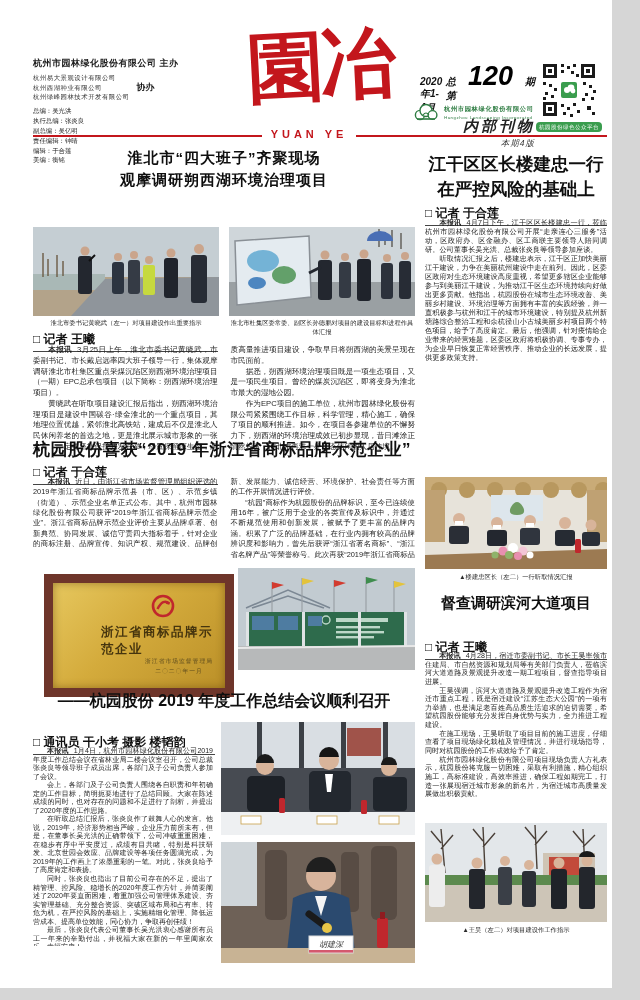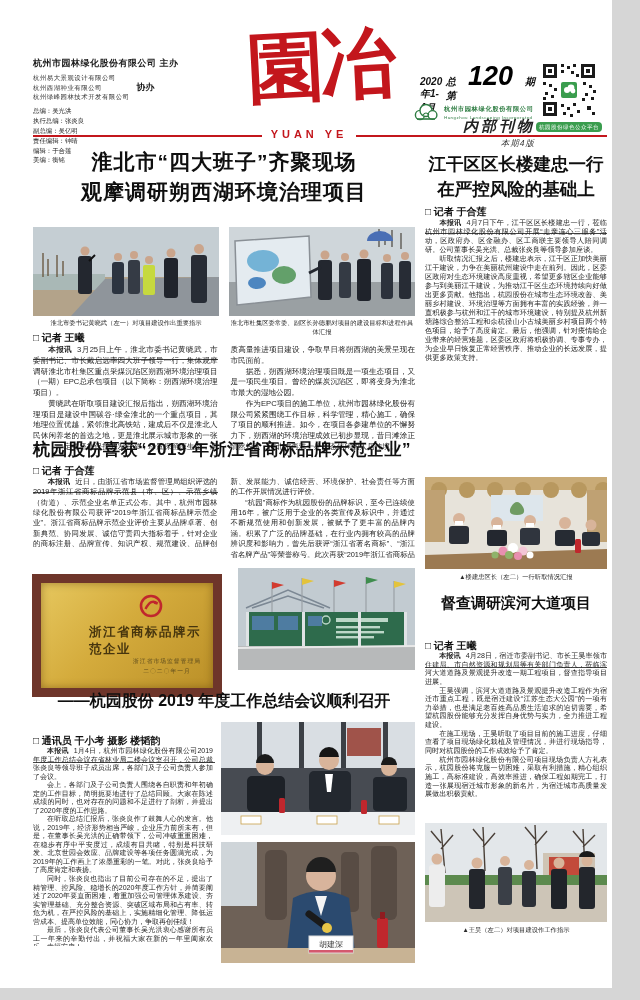--- a/index.html
+++ b/index.html
@@ -22,32 +22,32 @@
   .pub-type { font-size:15px; font-weight:bold; color:#222; letter-spacing:3px; text-align:right; margin-top:2px; }
   .edition { font-size:8.5px; color:#333; text-align:right; margin-top:2px; letter-spacing:1px; }
   .red-rule { background:#c3161c; height:2px; }
   .yuanye { background:#fff; color:#c3161c; font-weight:bold; font-size:11px; letter-spacing:4px; text-align:center; }
   .logo-wrap { display:flex; align-items:center; }
   .logo-txt-cn { font-size:6.3px; font-weight:bold; color:#2f7d43; letter-spacing:0.6px; }
   .logo-txt-en { font-size:4.4px; color:#2f7d43; letter-spacing:0.5px; margin-top:1px; }
   .qr-label { background:#3a9d4e; color:#fff; font-size:5.5px; text-align:center; border-radius:4px; padding:1.5px 0; letter-spacing:0.5px; }
 
   
-  .h-main { text-align:center; font-weight:bold; color:#0f0f0f; font-size:21px; line-height:1.45; letter-spacing:1px; }
+  .h-main { text-align:center; font-weight:bold; color:#0f0f0f; font-size:15px; line-height:1.45; letter-spacing:1px; }
   .h-sub  { text-align:left; font-weight:bold; color:#0f0f0f; font-size:17px; letter-spacing:0.5px; }
   .h-mid  { text-align:center; font-weight:bold; color:#0f0f0f; font-size:16px; line-height:1.35; }
   .h-right1 { text-align:center; font-weight:bold; color:#0f0f0f; font-size:17.5px; line-height:1.45; }
   .h-right2 { text-align:center; font-weight:bold; color:#0f0f0f; font-size:15px; line-height:1.5; }
-  .byline { font-size:10px; font-weight:bold; color:#111; border-bottom:1px solid #444; padding-bottom:14px; }
+  .byline { font-size:12px; font-weight:bold; color:#111; border-bottom:1px solid #444; padding-bottom:3px; }
   .art { text-align:justify; color:#1e1e1e; overflow:hidden; }
   .art p { text-indent:2em; }
   .art .lead { font-weight:bold; margin-right:5px; }
   .two-col { column-gap:13px; column-count:2; }
   .cap { font-size:6.3px; color:#2a2a2a; text-align:center; }
-  .photo { position:absolute; overflow:hidden; background:#a3a3a3; }
+  .photo { position:absolute; overflow:hidden; background:#a3a3a3;font-style:italic; }
   .photo svg { display:block; width:100%; height:100%; }
 
   
   .plaque { border:9px solid #6e352a; background:linear-gradient(135deg,#e6c75e 0%,#d4ab3c 45%,#bb9028 100%);
             display:flex; flex-direction:column; align-items:center; padding-top:10px; position:relative;
             box-shadow:inset 0 0 8px rgba(90,60,10,.5); }
   .plaque-title { font-size:12.5px; font-weight:bold; color:#46350e; letter-spacing:1.5px; margin-top:5px;
                   font-family:"Liberation Serif","DejaVu Serif",serif; }
   .plaque-issuer { position:absolute; right:12px; bottom:12px; text-align:center; }
   .plaque-issuer div { font-size:5.8px; color:#5d4b1d; line-height:1.6; letter-spacing:1px; }
@@ -238,21 +238,21 @@
   </div>
 
   <div class="abs h-sub" style="left:33px;top:438px;width:382px;">杭园股份喜获“2019 年浙江省商标品牌示范企业”</div>
   <div class="abs byline" style="left:33px;top:464px;width:185px;">□ 记者 于合莲</div>
 
   <div class="abs art two-col sizes-a2" style="left:33px;top:477px;width:382px;height:90px;">
     <p><b class="lead">本报讯</b><span>近日，由浙江省市场监督管理局组织评选的2019年浙江省商标品牌示范县（市、区）、示范乡镇（街道）、示范企业名单正式公布。其中，杭州市园林绿化股份有限公司获评“2019年浙江省商标品牌示范企业”。浙江省商标品牌示范企业评价主要从品牌卓著、创新典范、协同发展、诚信守责四大指标着手，针对企业的商标注册、品牌宣传、知识产权、规范建设、品牌创新、发展能力、诚信经营、环境保护、社会责任等方面的工作开展情况进行评价。</span></p>
     <p>“杭园”商标作为杭园股份的品牌标识，至今已连续使用16年，被广泛用于企业的各类宣传及标识中，并通过不断规范使用和创新发展，被赋予了更丰富的品牌内涵。积累了广泛的品牌基础，在行业内拥有较高的品牌辨识度和影响力，曾先后获评“浙江省著名商标”、“浙江省名牌产品”等荣誉称号。此次再获“2019年浙江省商标品牌示范企业”，是对“杭园”商标的再次肯定，杭园股份也将以此为契机，积极推进商标品牌战略，进一步规范和提升“杭园”商标的使用和管理，赋予其更具竞争力的品牌价值，不断提升企业的品牌形象，增强企业的核心竞争力。</p>
   </div>
 
-  <div class="abs plaque" style="left:32px;top:574px;width:190px;height:123px;padding-left:48px;">
+  <div class="abs plaque" style="left:44px;top:574px;width:190px;height:123px;padding-left:48px;">
     <svg width="26" height="26" viewBox="0 0 26 26">
       <circle cx="13" cy="13" r="10" fill="none" stroke="#c0272d" stroke-width="2.6"></circle>
       <path d="M7.5,16 Q13,5 19.5,10.5 L16,9.5" fill="none" stroke="#c0272d" stroke-width="2.4"></path>
     </svg>
     <div class="plaque-title">浙江省商标品牌示范企业</div>
     <div class="plaque-issuer">
       <div>浙江省市场监督管理局</div>
       <div>二〇二〇年一月</div>
     </div>
   </div>

